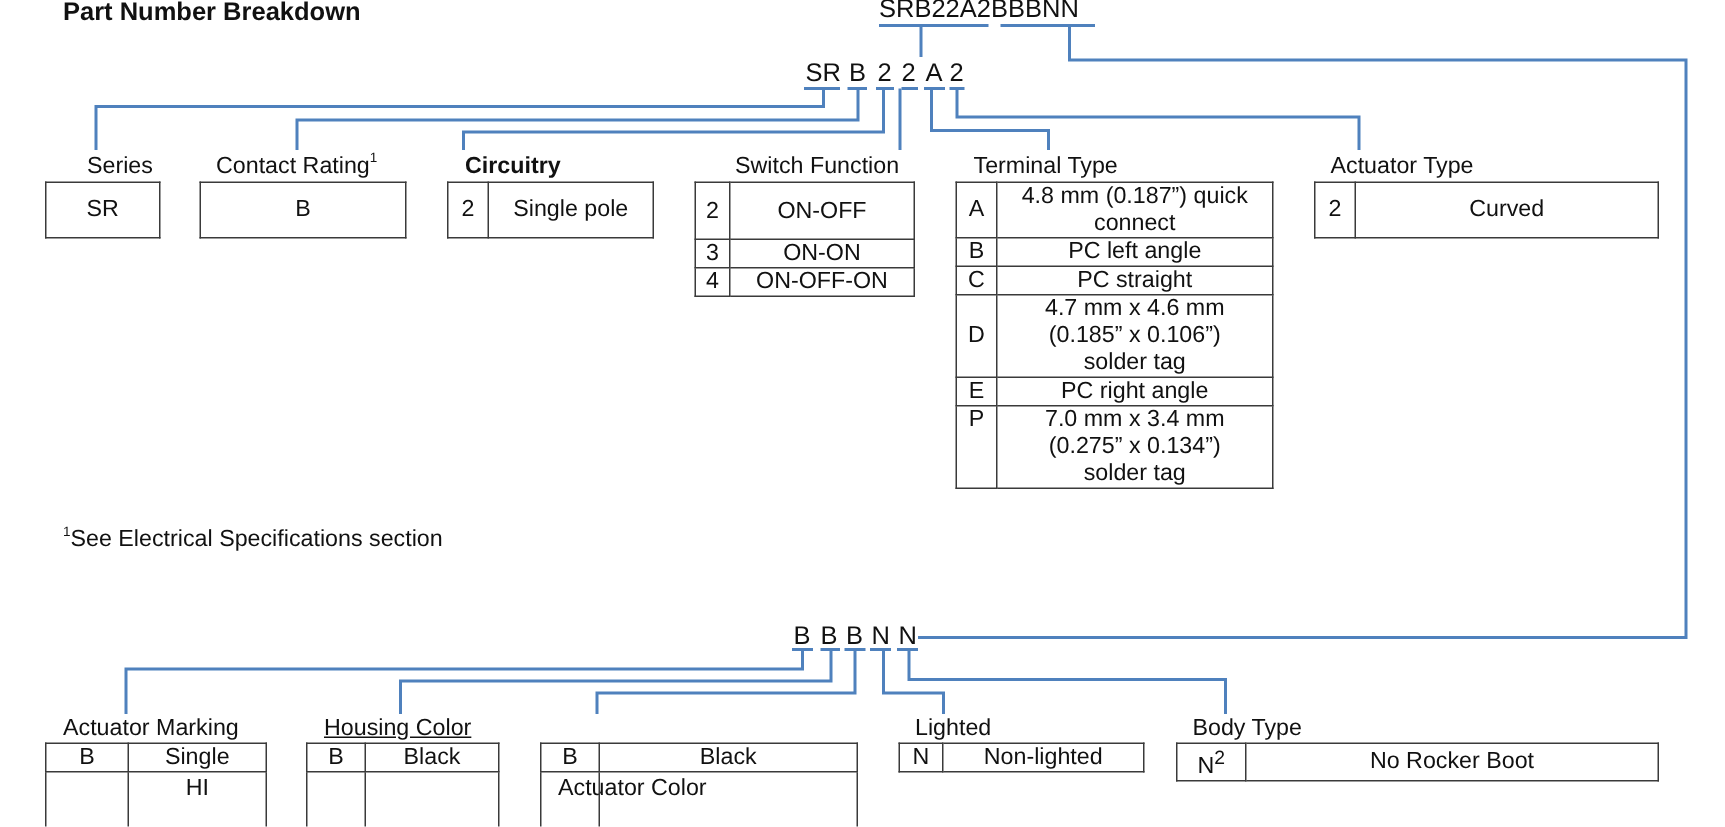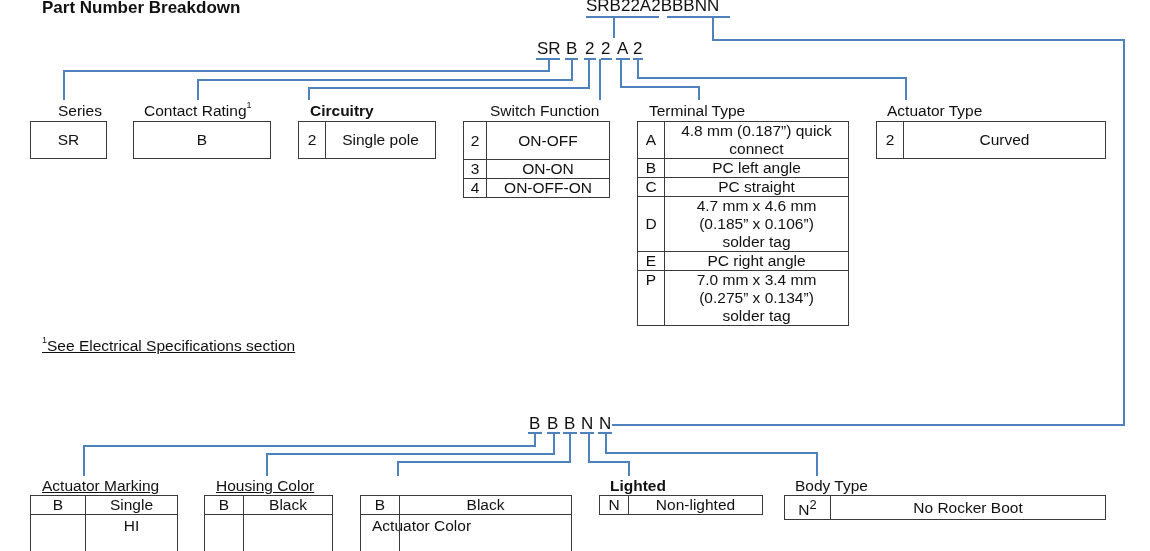--- a/index.html
+++ b/index.html
@@ -6,21 +6,21 @@
   body { width:1150px; height:551px; position:relative; overflow:hidden;
          font-family:"Liberation Sans", sans-serif; color:#111; }
   .abs { position:absolute; }
   #title { left:42px; top:-2px; font-size:17px; font-weight:bold; }
   #wires { position:absolute; left:0; top:0; }
   .code { font-size:17px; white-space:nowrap; }
   .lbl { font-size:15.5px; white-space:nowrap; }
   .lbl sup, .note sup, .cell sup { font-size:9px; vertical-align:top; position:relative; top:-2px; }
   table.opt { position:absolute; border-collapse:collapse; font-size:15.5px; }
   table.opt td { border:1px solid #3a3a3a; text-align:center; padding:0; line-height:18px; }
-  .note { left:42px; top:337px; font-size:15.5px;text-decoration:underline; }
+  .note { left:42px; top:351px; font-size:15.5px; }
 </style>
 </head>
 <body>
 
 <div id="title" class="abs">Part Number Breakdown</div>
 
 <svg id="wires" width="1150" height="551">
   <g fill="none" stroke="#4f81bd" stroke-width="2">
 
     <path d="M586 17 H659"></path>
@@ -157,24 +157,24 @@
   </table>
 
 <div class="abs note"><sup>1</sup><span>See Electrical Specifications section</span></div>
 
 <div class="abs code" style="left:529px; top:414px;">B</div>
 <div class="abs code" style="left:547px; top:414px;">B</div>
 <div class="abs code" style="left:564px; top:414px;">B</div>
 <div class="abs code" style="left:581px; top:414px;">N</div>
 <div class="abs code" style="left:599px; top:414px;">N</div>
 
-<div class="abs lbl" style="left:42px; top:477px;text-decoration:underline;">Actuator Marking</div>
+<div class="abs lbl" style="left:42px; top:477px;">Actuator Marking</div>
 <div class="abs lbl" style="left:216px; top:477px;text-decoration:underline;">Housing Color</div>
 <div class="abs lbl" style="left:372px; top:477px;margin-top:40px;">Actuator Color</div>
-<div class="abs lbl" style="left:610px; top:477px;font-weight:bold;">Lighted</div>
+<div class="abs lbl" style="left:610px; top:477px;">Lighted</div>
 <div class="abs lbl" style="left:795px; top:477px;">Body Type</div>
 
 <table class="opt" style="left:30px; top:495px; width:148px;">
   <tbody>
       <tr>
     <td style="width:54px; height:18px;">B</td>
     <td>Single</td>
   </tr>
   <tr>
     <td style="height:60px; vertical-align:bottom;">C</td>

